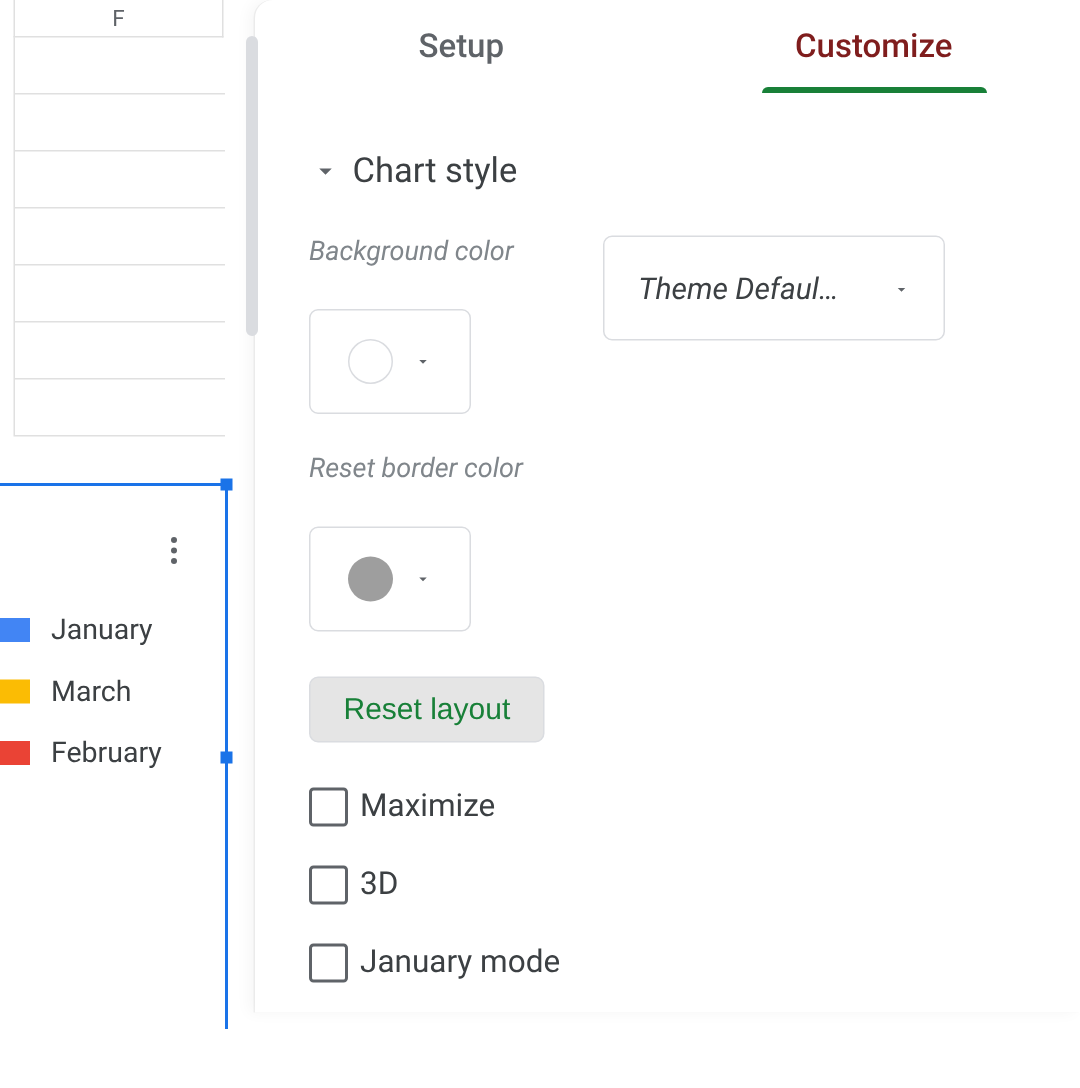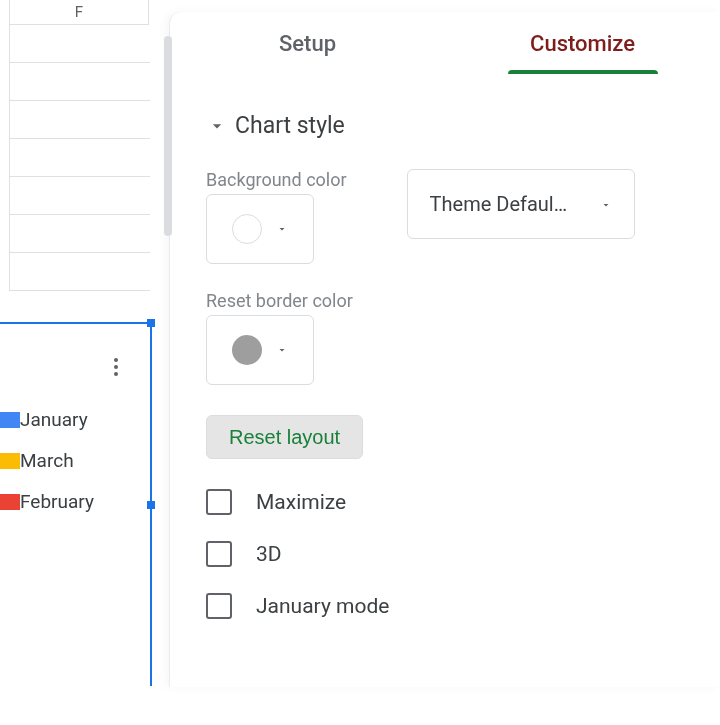--- a/index.html
+++ b/index.html
@@ -89,36 +89,37 @@
       position: absolute;
       top: 84px;
       left: 0;
       display: flex;
       flex-direction: column;
       gap: 18px;
     }
     .legend-item {
       display: flex;
       align-items: center;
+      gap: 14px;
       font-size: 19px;
       color: #3c4043;
     }
     .swatch {
       width: 20px;
       height: 16px;
     }
     .sw-jan { background: #4285f4; }
     .sw-feb { background: #ea4335; }
     .sw-mar { background: #fbbc04; }
 
     
     .sidepanel {
       position: absolute;
       left: 170px;
-      top: 12px;
+      top: 0;
       width: 550px;
       height: 675px;
       background: #fff;
       border-radius: 12px 0 0 0;
       box-shadow: -4px 0 10px rgba(0,0,0,.04), -1px 0 0 rgba(0,0,0,.05);
     }
     .scroll-indicator {
       position: absolute;
       left: -6px;
       top: 24px;
@@ -180,21 +181,22 @@
     }
 
     .row {
       display: flex;
       gap: 60px;
       margin-bottom: 26px;
     }
     .field {
       display: flex;
       flex-direction: column;
-      gap: 4px;
+      gap: 28px;
+      font-style: italic;
     }
     .field-label {
       font-size: 18px;
       color: #80868b;
     }
 
     .swatch-picker {
       width: 108px;
       height: 70px;
       border: 1px solid #dadce0;
@@ -250,21 +252,21 @@
       font-weight: 500;
       background: #e5e5e5;
       cursor: pointer;
       margin-top: 4px;
       margin-bottom: 30px;
     }
 
     .chk-row {
       display: flex;
       align-items: center;
-      gap: 24px;
+      gap: 8px;
       margin-bottom: 26px;
       cursor: pointer;
     }
     .chk {
       width: 26px; height: 26px;
       border: 2.5px solid #5f6368;
       border-radius: 3px;
     }
     .chk-label { font-size: 21px; color: #3c4043; }
   </style>

